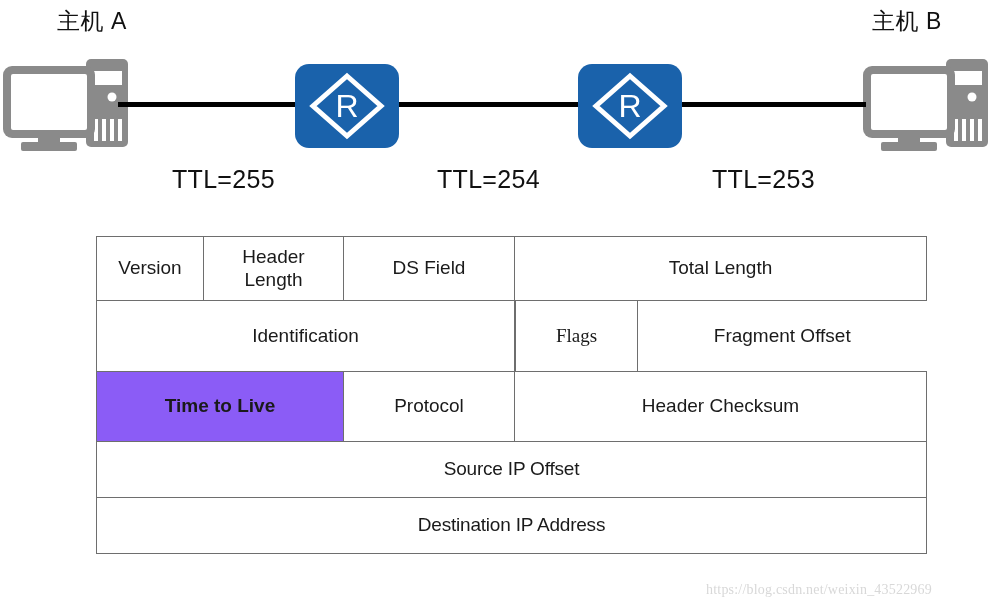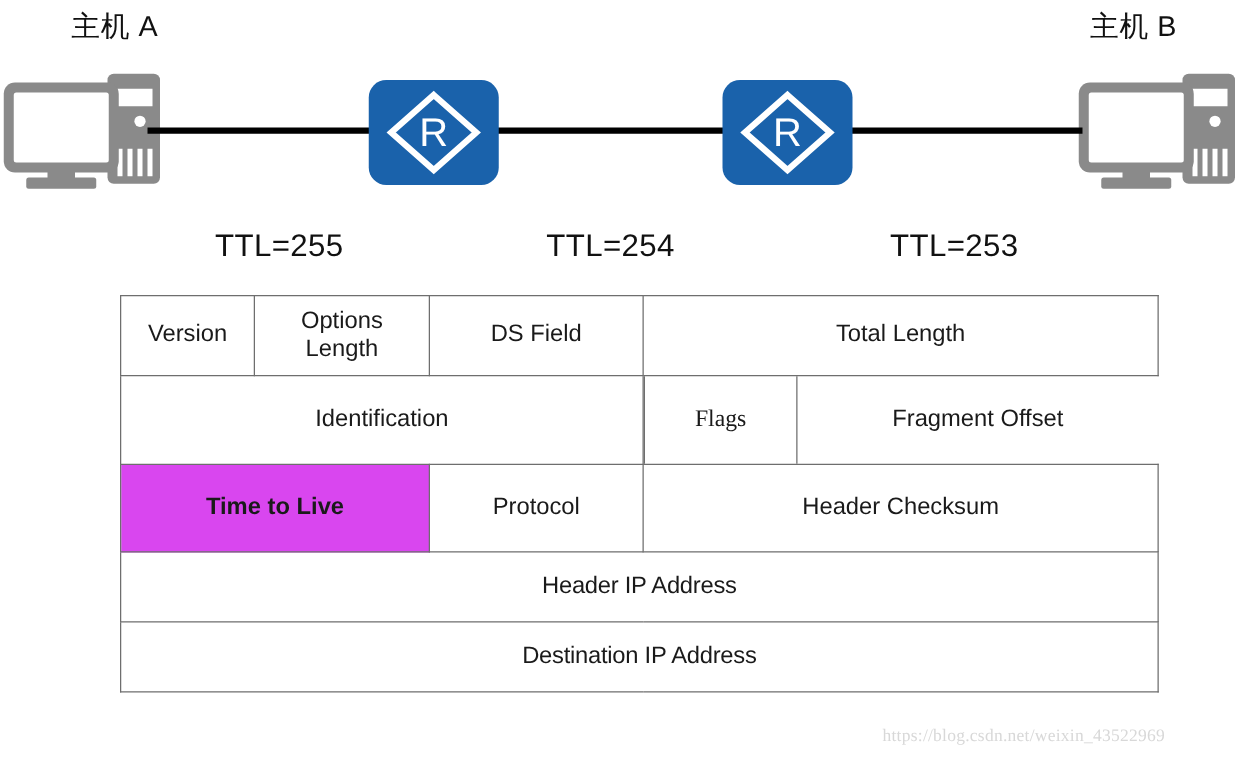--- a/index.html
+++ b/index.html
@@ -58,21 +58,21 @@
     height: 5px;
     background: #000000;
     top: 102px;
   }
   #link-1 { left: 118px;  width: 180px; }
   #link-2 { left: 397px;  width: 184px; }
   #link-3 { left: 681px;  width: 185px; }
 
   .ttl-label {
     position: absolute;
-    top: 183px;
+    top: 165px;
     font-size: 25px;
     font-family: "Liberation Sans", sans-serif;
     color: #111;
     white-space: nowrap;
     letter-spacing: 0.3px;
   }
   #ttl-1 { left: 172px; }
   #ttl-2 { left: 437px; text-align: center; }
   #ttl-3 { left: 712px; }
 
@@ -92,21 +92,21 @@
     font-family: "Liberation Sans", sans-serif;
     font-size: 19px;
     color: #1a1a1a;
     line-height: 1.18;
     padding: 0;
   }
   .r-tall { height: 64px; margin-left: 32px; }
   .r-mid  { height: 70px; }
   .r-low  { height: 56px; }
   td.cell-highlight {
-    background: #d946ef;
+    background: #8b5cf6;
     color: #ff0000;
     font-weight: bold;
   }
   td.cell-narrow-font {
     font-family: "Liberation Sans", sans-serif;
     font-size: 18px;
     letter-spacing: -0.2px;
   }
 
   
@@ -184,21 +184,21 @@
 
   <div class="ttl-label" id="ttl-1">TTL=255</div>
   <div class="ttl-label" id="ttl-2">TTL=254</div>
   <div class="ttl-label" id="ttl-3">TTL=253</div>
 </div>
 
 <table id="ip-header-table">
   <tbody>
     <tr class="r-tall">
       <td style="width:106px">Version</td>
-      <td style="width:139px"><span>Options</span><br><span>Length</span></td>
+      <td style="width:139px"><span>Header</span><br><span>Length</span></td>
       <td style="width:170px">DS Field</td>
       <td style="width:411px">Total Length</td>
     </tr>
     <tr class="r-mid">
       <td colspan="3">Identification</td>
       <td style="padding:0;border:none">
         <table style="width:100%;border-collapse:collapse;table-layout:fixed">
           <tbody>
               <tr>
             <td style="width:121px;height:70px;border:1px solid #6e6e6e;border-top:none;border-bottom:none;text-align:center;font-size:19px;font-family:Liberation Serif, serif">Flags</td>
@@ -207,21 +207,21 @@
         </tbody>
           </table>
       </td>
     </tr>
     <tr class="r-mid">
       <td colspan="2" class="cell-highlight" style="width:207px">Time to Live</td>
       <td>Protocol</td>
       <td>Header Checksum</td>
     </tr>
     <tr class="r-low">
-      <td colspan="4" class="cell-narrow-font">Header IP Address</td>
+      <td colspan="4" class="cell-narrow-font">Source IP Offset</td>
     </tr>
     <tr class="r-low">
       <td colspan="4" class="cell-narrow-font">Destination IP Address</td>
     </tr>
   </tbody>
 </table>
 
 <div id="watermark">https://blog.csdn.net/weixin_43522969</div>
 
 </body></html>

